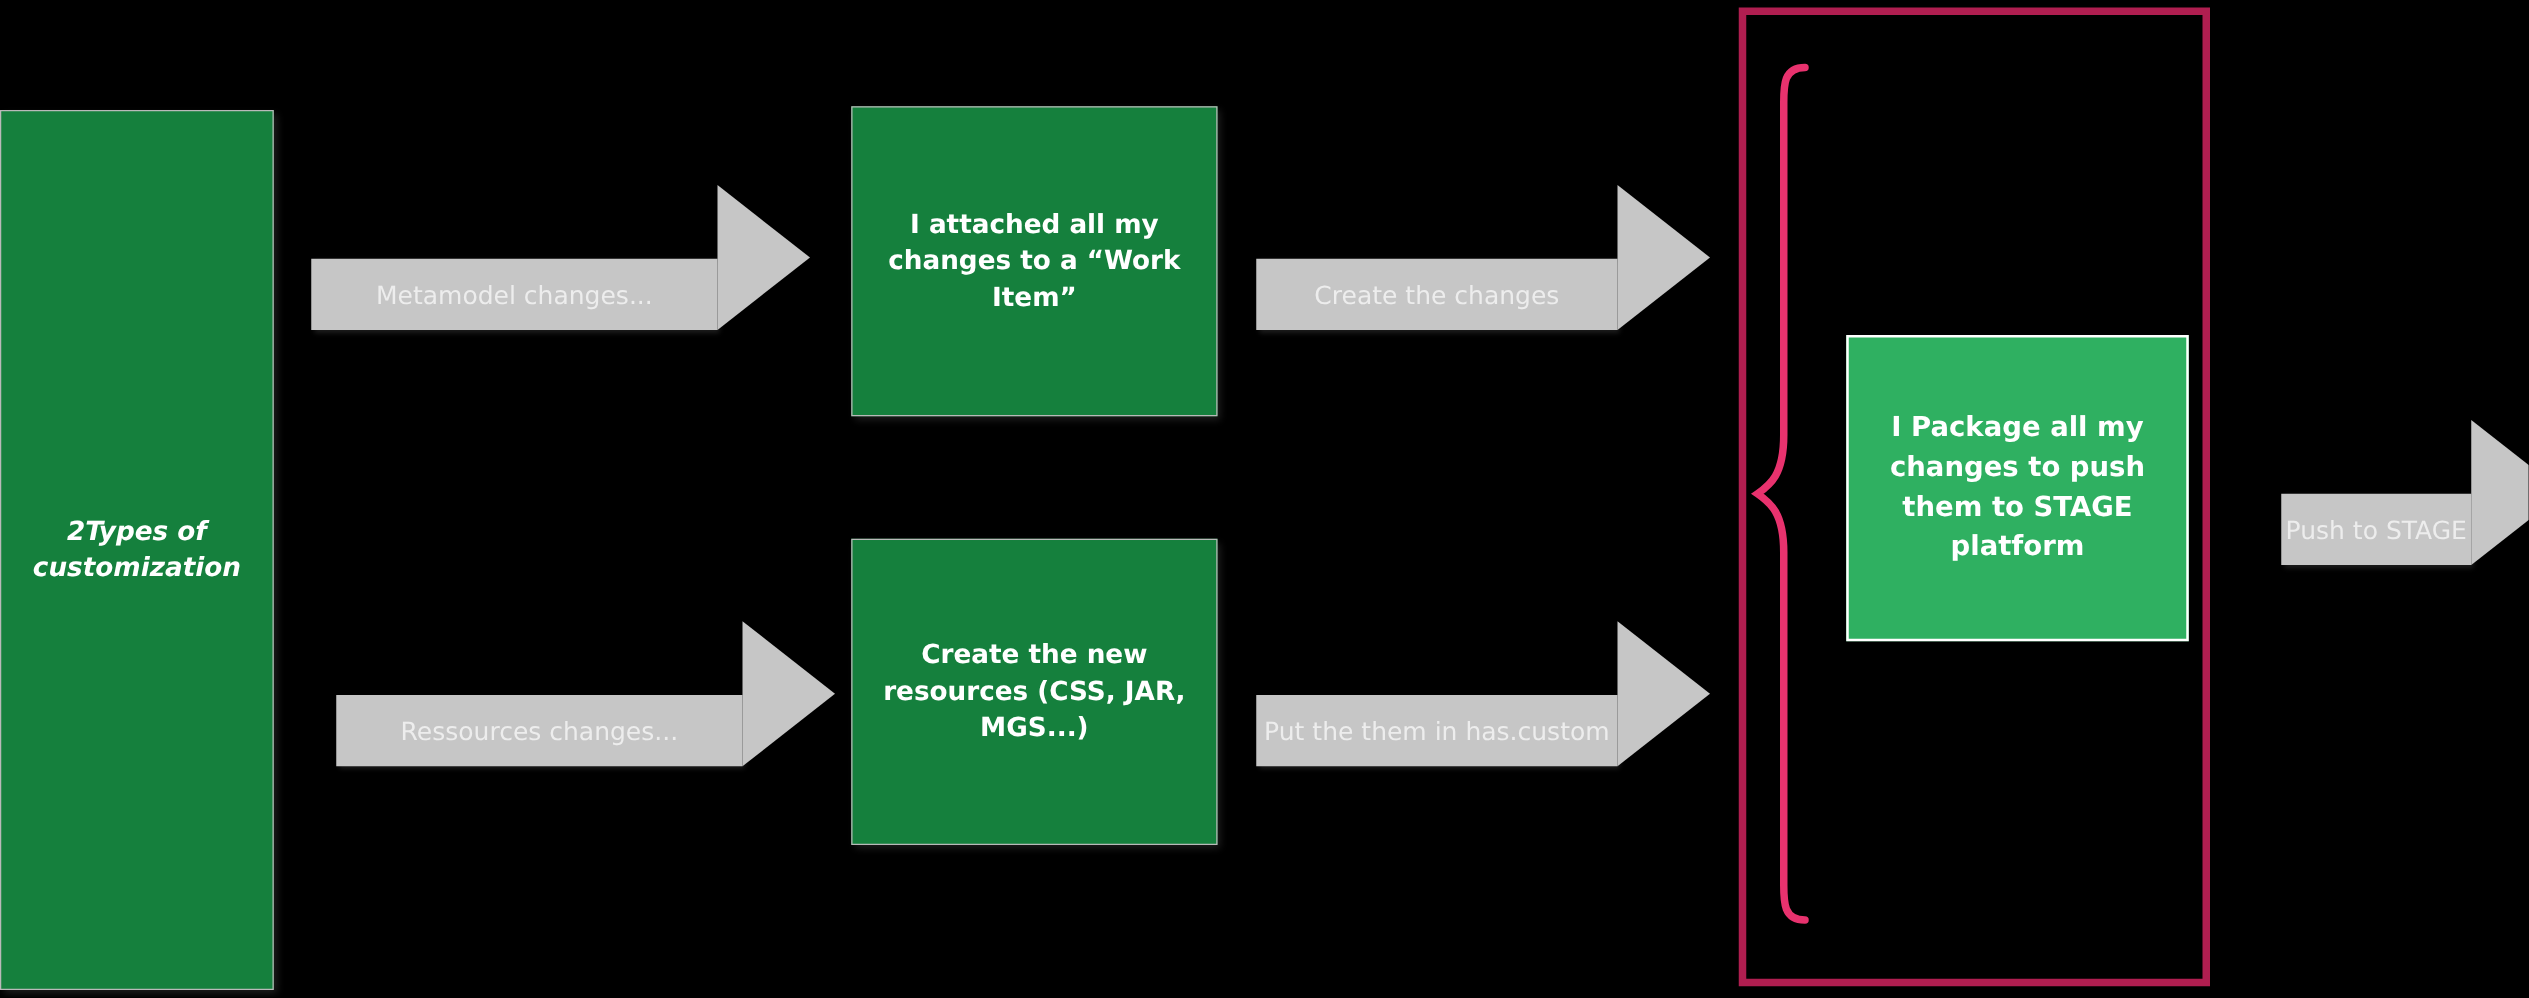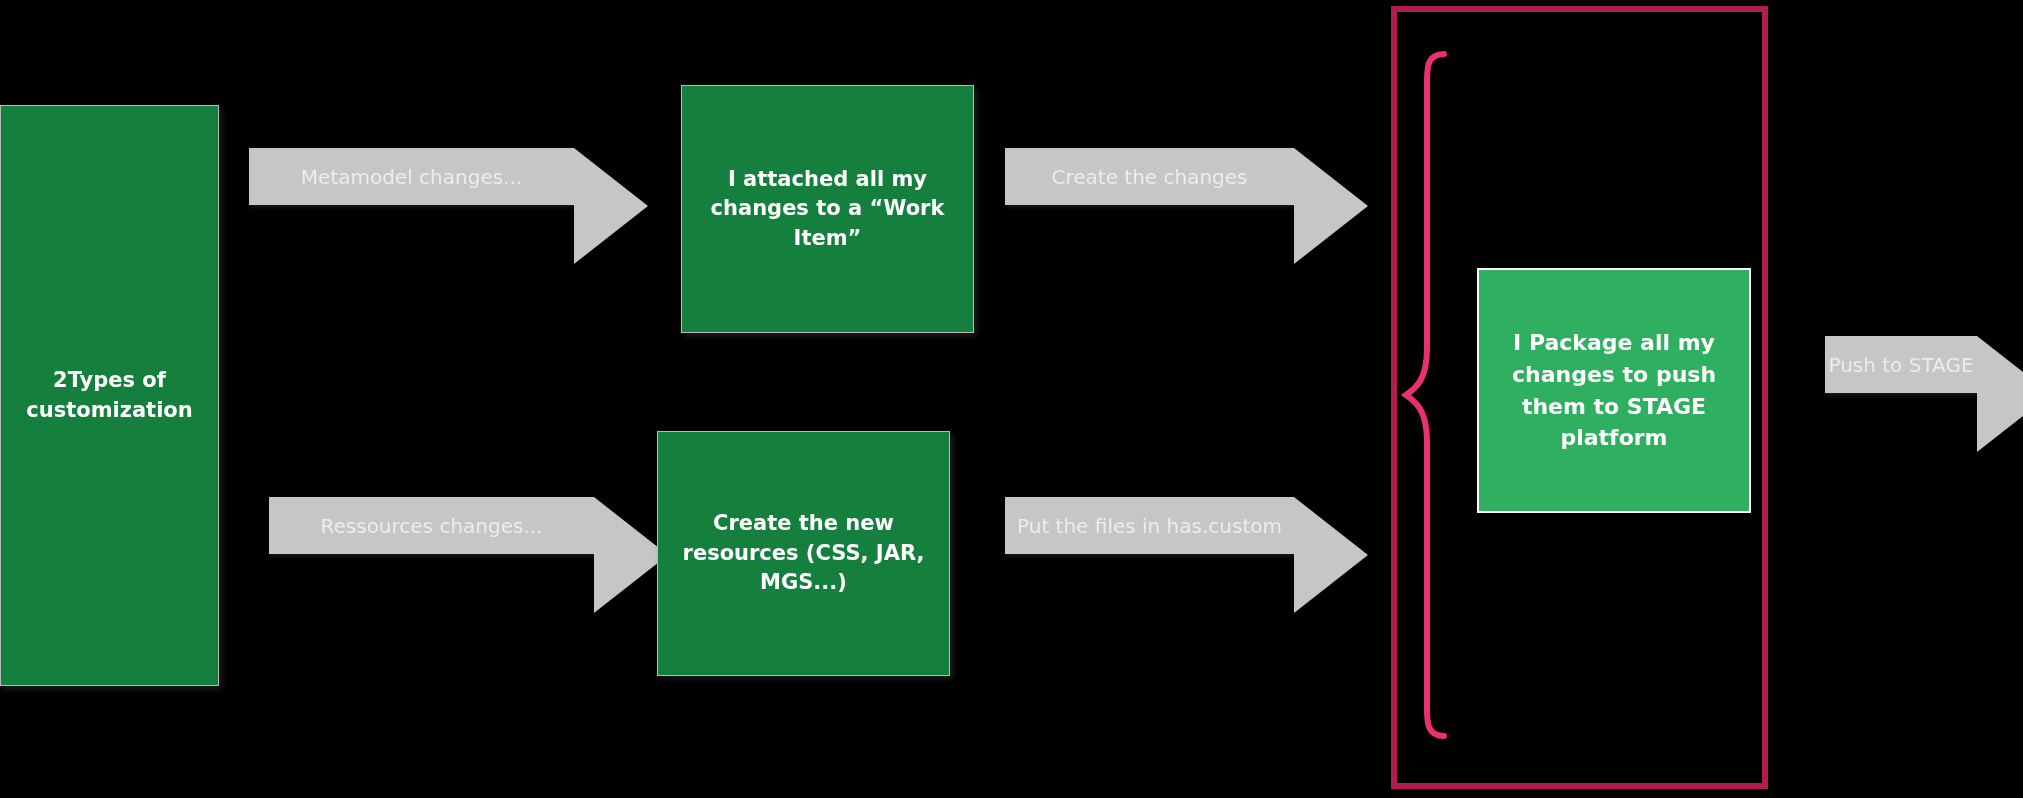--- a/index.html
+++ b/index.html
@@ -42,21 +42,21 @@
     text-align: center;
     color: #ffffff;
     font-weight: bold;
     font-size: 22px;
     line-height: 1.45;
     padding: 10px 18px;
   }
   .block-arrow {
     position: absolute;
     display: flex;
-    align-items: flex-start;
+    align-items: flex-end;
   }
   .arrow-body {
     flex: 1;
     height: 57px;
     background: #c6c6c6;
     display: flex;
     align-items: center;
     justify-content: center;
     color: #ededed;
     font-size: 20px;
@@ -81,23 +81,23 @@
     background: transparent;
   }
   .brace-svg {
     position: absolute;
     left: 1398px;
     top: 48px;
     width: 62px;
     height: 694px;
   }
   
-  #source-box   { left: 0px;    top: 105px;  width: 219px; height: 581px; }
+  #source-box   { left: 0px;    top: 88px;  width: 219px; height: 704px; font-style: italic; }
   #top-box      { left: 681px;  top: 85px;  width: 293px; height: 248px; }
-  #bottom-box   { left: 657px;  top: 431px; width: 293px; height: 245px; }
+  #bottom-box   { left: 681px;  top: 431px; width: 293px; height: 245px; }
   #package-box  { left: 1477px; top: 268px; width: 274px; height: 245px; }
   #arrow-metamodel { left: 249px;  top: 148px; width: 399px; height: 116px; }
   #arrow-extract   { left: 1005px; top: 148px; width: 363px; height: 116px; }
   #arrow-ressources{ left: 249px;  top: 497px; width: 399px; height: 116px; margin-left: 20px; }
   #arrow-putfiles  { left: 1005px; top: 497px; width: 363px; height: 116px; }
   #arrow-push      { left: 1793px; top: 336px; width: 226px; height: 116px; margin-left: 32px; }
 </style>
 </head>
 <body>
 
@@ -131,21 +131,21 @@
     </div>
     <div class="arrow-head"></div>
   </div>
 
   <div class="gray-box" id="bottom-box">
     <span>Create the new resources (CSS, JAR, MGS...)</span>
   </div>
 
   <div class="block-arrow" id="arrow-putfiles">
     <div class="arrow-body">
-      <span>Put the files in has.custom</span>
+      <span>Put the them in has.custom</span>
     </div>
     <div class="arrow-head"></div>
   </div>
 
   <div class="crimson-frame"></div>
 
   <svg class="brace-svg" viewBox="0 0 62 694" preserveAspectRatio="none">
     <path d="M46,6 C29,6 29,20 29,34 L29,300 C29,332 18,340 8,347 C18,354 29,362 29,394 L29,660 C29,674 29,688 46,688" fill="none" stroke="#e8326e" stroke-width="6" stroke-linecap="round"></path>
   </svg>
 

